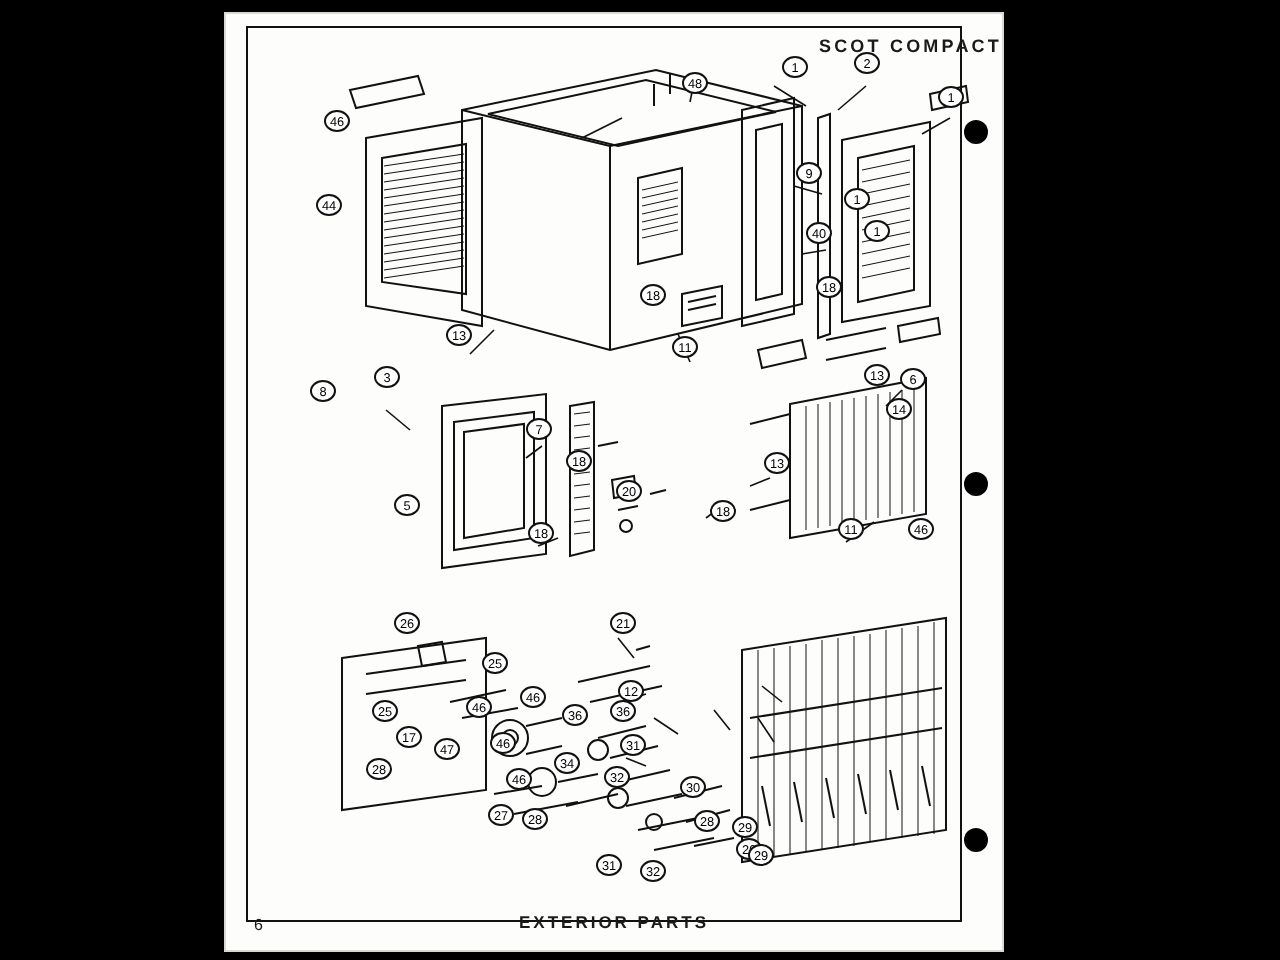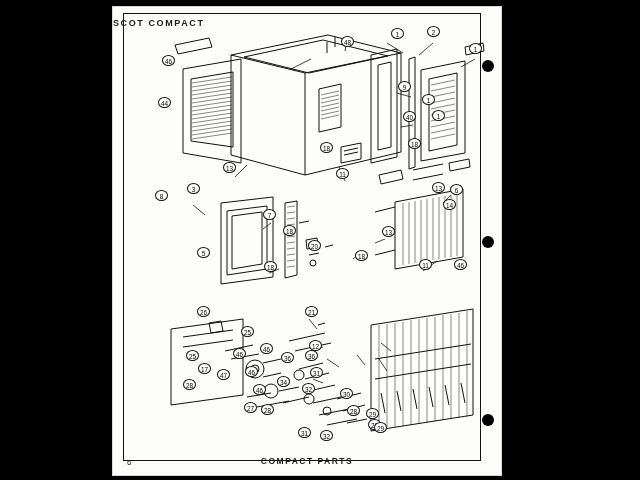--- a/index.html
+++ b/index.html
@@ -36,21 +36,21 @@
     background: #000000;
   }
   .hole.h1 { left: 482px; top: 60px; }
   .hole.h2 { left: 482px; top: 236px; }
   .hole.h3 { left: 482px; top: 414px; }
 
   .title {
     position: absolute;
     left: 0; right: 0;
     top: 11px;
-    text-align: left;
+    text-align: right;
     font-size: 9px;
     font-weight: bold;
     letter-spacing: 1.6px;
     color: #1a1a1a;
   }
   .footer-title {
     position: absolute;
     left: 0; right: 0;
     bottom: 9px;
     text-align: center;
@@ -99,21 +99,21 @@
 </head>
 <body>
 
 <div id="page">
 
   <div class="page-sheet">
 
     <div class="frame-border"></div>
 
     <div class="title">SCOT COMPACT</div>
-    <div class="footer-title">COMPACT PARTS</div>
+    <div class="footer-title">EXTERIOR PARTS</div>
     <div class="page-number">6</div>
 
     <svg class="art" viewBox="0 0 388 468">
       <g fill="none" stroke="#111" stroke-width="1">
 
         <g>
           <path d="M118 48 L215 28 L288 46 L288 145 L192 168 L118 148 Z"></path>
           <path d="M118 48 L192 66 L192 168"></path>
           <path d="M192 66 L288 46"></path>
 

